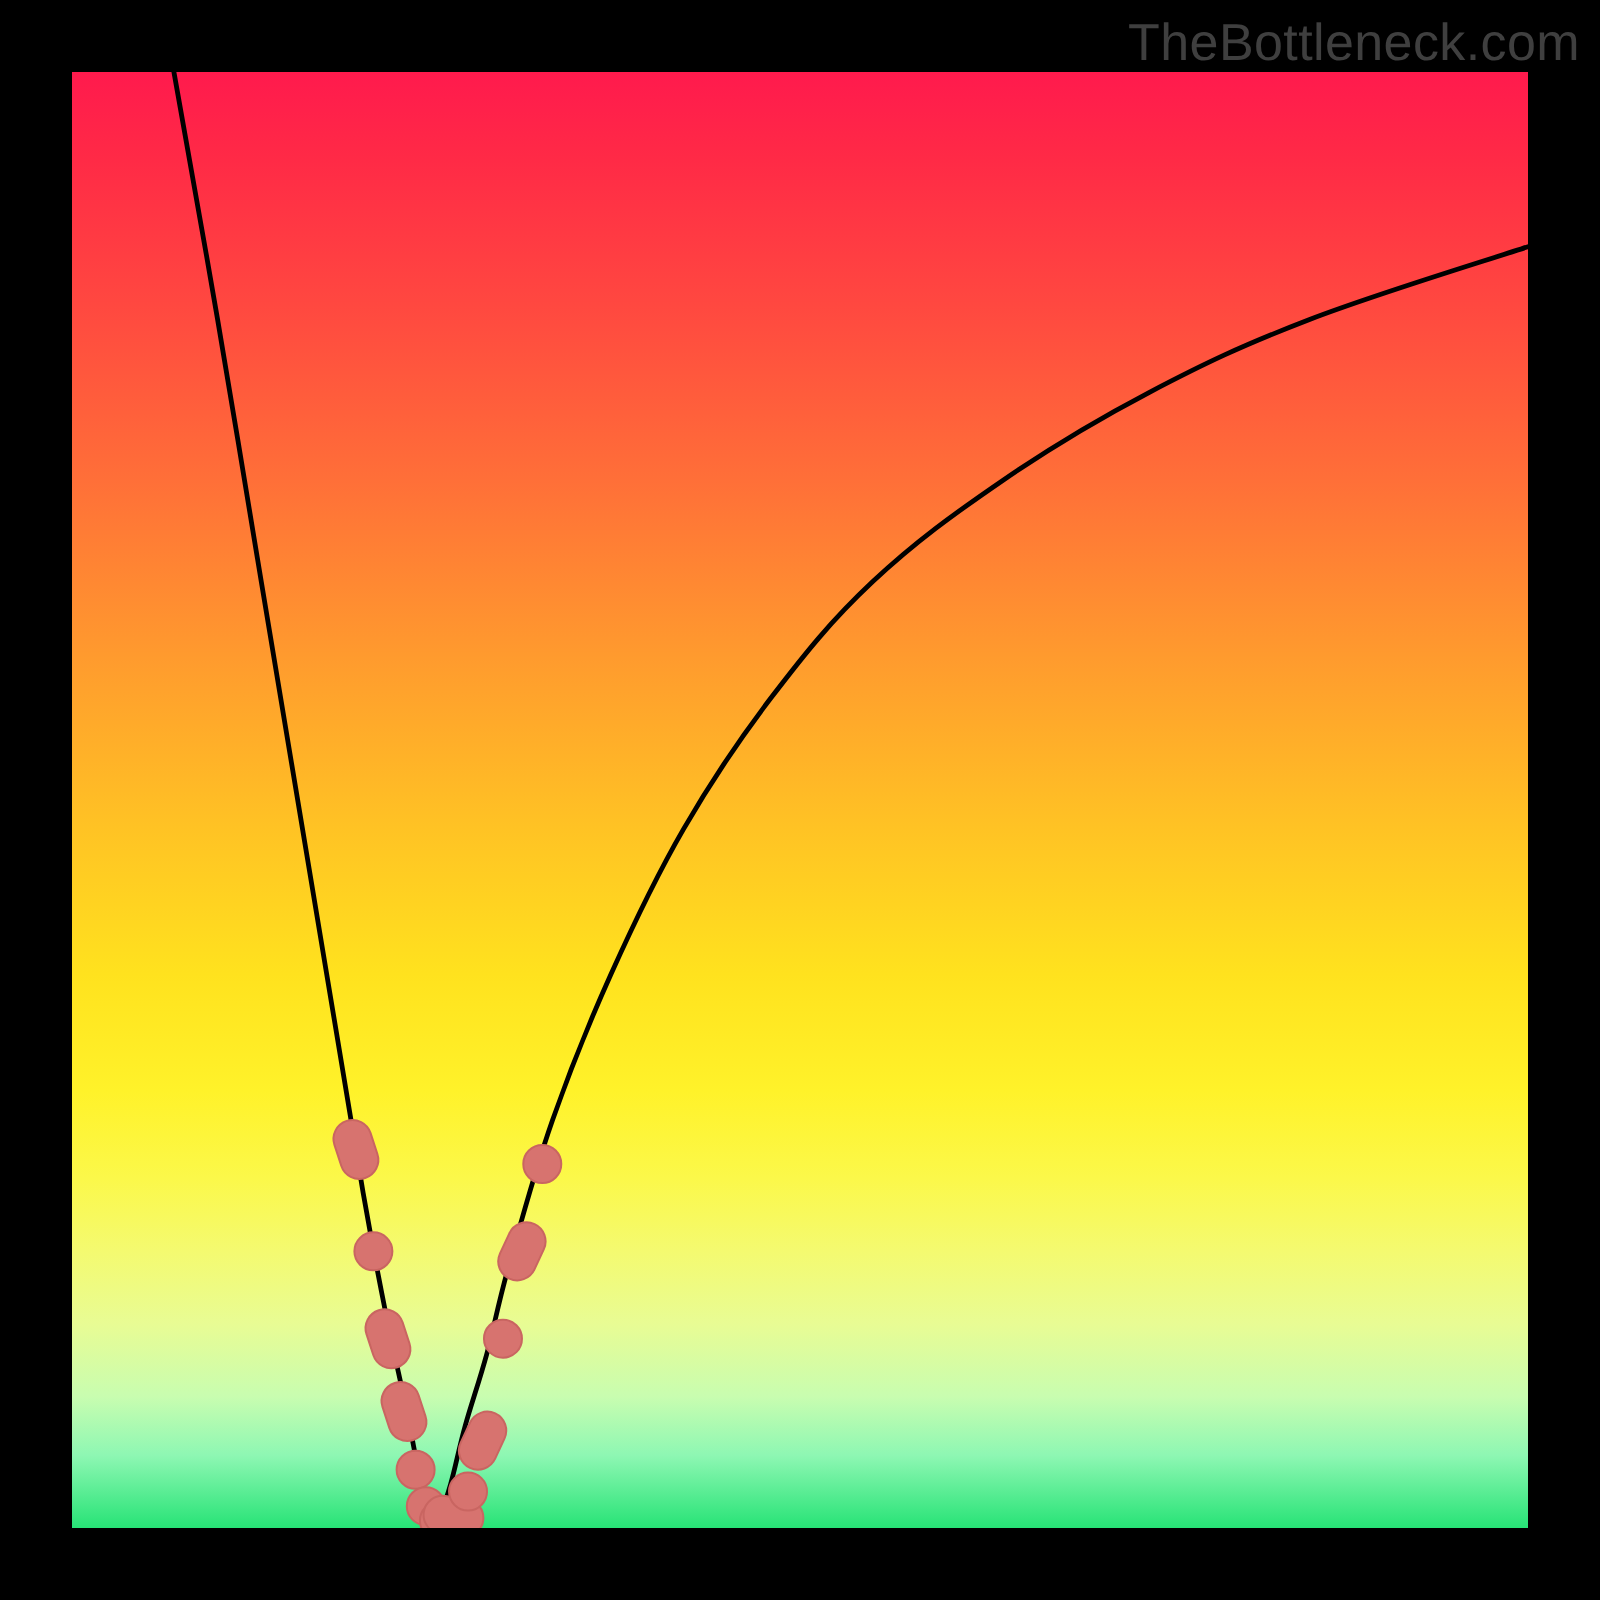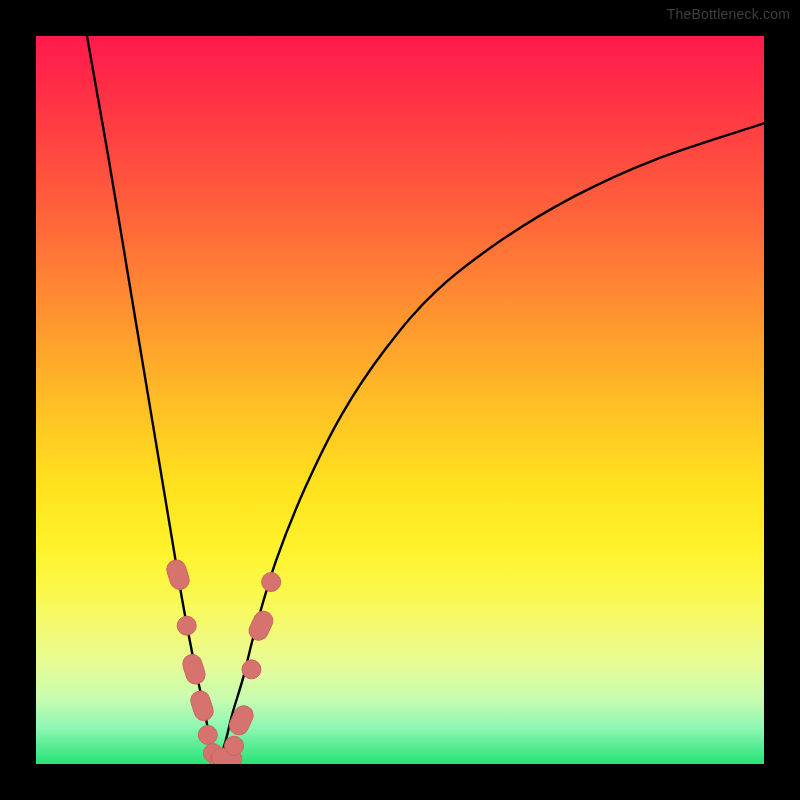--- a/index.html
+++ b/index.html
@@ -41,21 +41,21 @@
       #c8fdb0 91%,
       #8ef7b3 95%,
       #27e376 100%
     );
   }
   .watermark {
     position: absolute;
     top: 6px;
     right: 10px;
     color: #3f3f3f;
-    font-size: 14px;
+    font-size: 26px;
     font-weight: 400;
     letter-spacing: 0.2px;
     user-select: none;
   }
   svg.curves {
     position: absolute;
     top: 0;
     left: 0;
     width: 728px;
     height: 728px;

